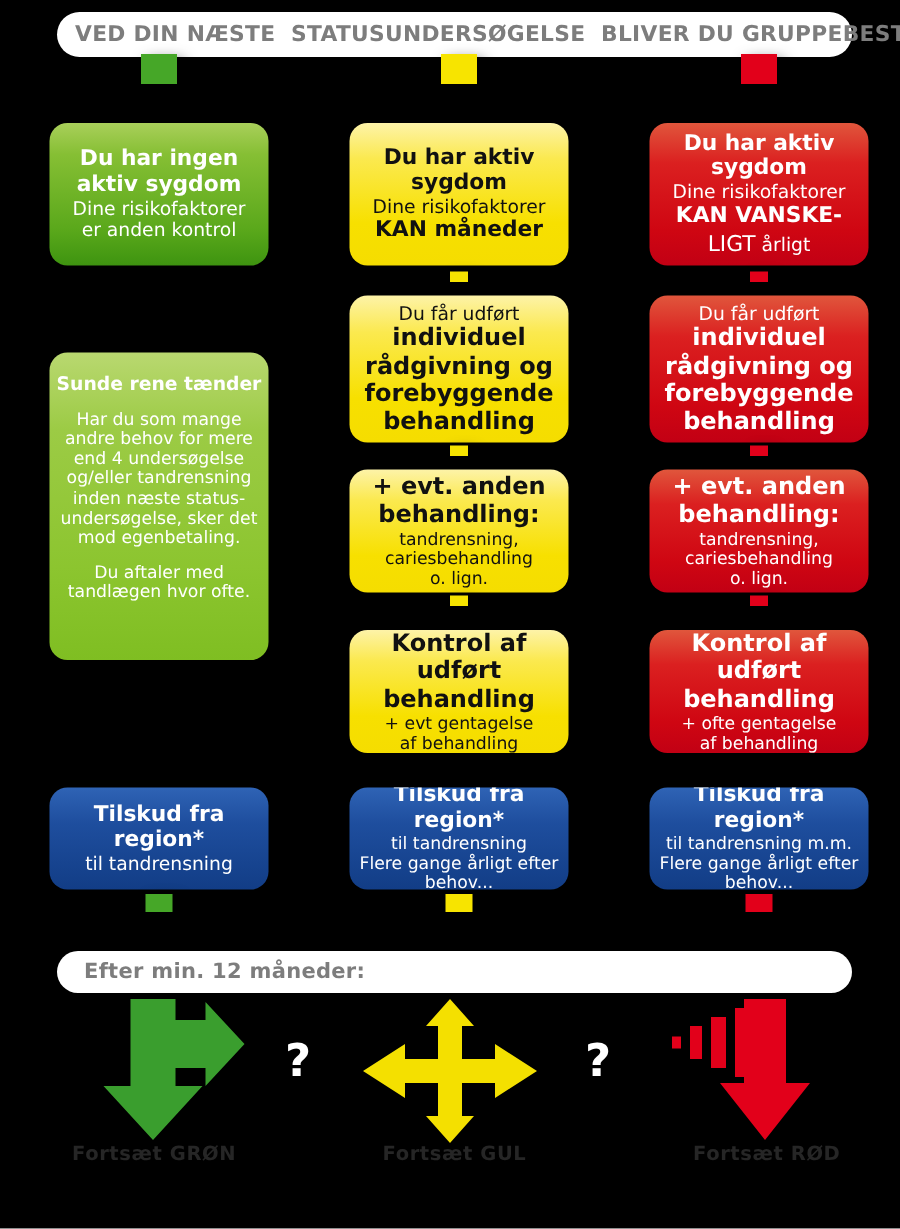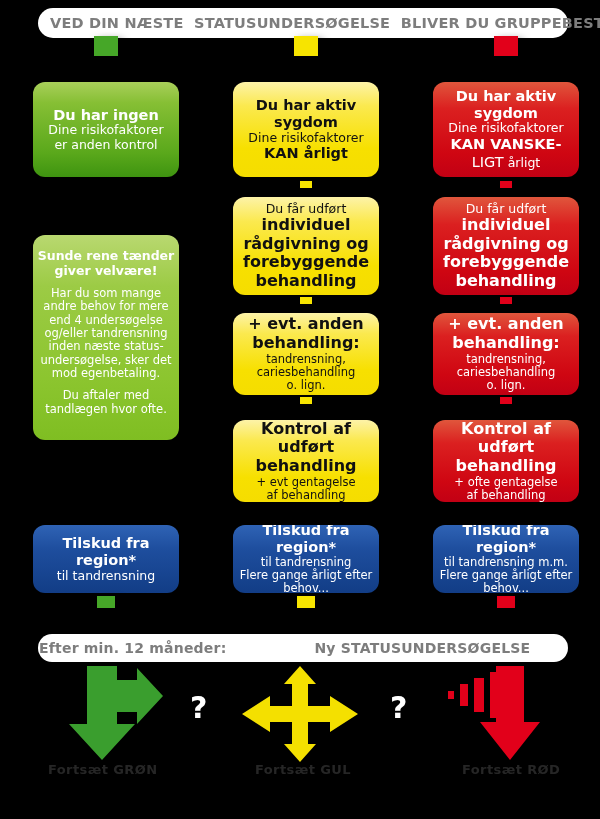--- a/index.html
+++ b/index.html
@@ -14,21 +14,21 @@
   }
   .pill .ptxt{
     color:#7d7d7d;font-weight:bold;letter-spacing:.2px;white-space:pre;
   }
 
   #header-bar{left:38px;top:8px;width:530px;height:30px;}
   #header-bar .ptxt{font-size:14.5px;padding-left:12px;}
 
   #restart-bar{left:38px;top:634px;width:530px;height:28px;}
   #restart-bar .ptxt{font-size:14px;}
-  #restart-bar .seg-a{padding-left:1px;}
+  #restart-bar .seg-a{padding-left:18px;}
   #restart-bar .seg-b{margin-left:88px;}
 
   
   .box{
     position:absolute;border-radius:12px;
     box-shadow:5px 6px 9px rgba(0,0,0,.75);
     display:flex;flex-direction:column;align-items:center;justify-content:center;
     text-align:center;line-height:1.16;overflow:hidden;
   }
   .box .ln{display:block;width:100%;}
@@ -91,44 +91,44 @@
       <span class="stem"></span>
       <span class="head"></span>
     </div>
   <div class="arrow big a-red" style="left:478px;top:36px;">
       <span class="stem"></span>
       <span class="head"></span>
     </div>
 
   <div class="box green col-g" style="top:82px;height:95px;">
     <span class="ln b t14">Du har ingen</span>
+    <span class="ln b t14">aktiv sygdom</span>
     <span class="ln t12">Dine risikofaktorer</span>
     <span class="ln t12">er anden kontrol</span>
   </div>
 
   <div class="box yellow col-y" style="top:82px;height:95px;">
     <span class="ln b t14">Du har aktiv</span>
     <span class="ln b t14">sygdom</span>
     <span class="ln t12">Dine risikofaktorer</span>
-    <span class="ln b t14">KAN årligt</span>
+    <span class="ln b t14">KAN måneder</span>
   </div>
 
   <div class="box red col-r" style="top:82px;height:95px;">
     <span class="ln b t14">Du har aktiv</span>
     <span class="ln b t14">sygdom</span>
     <span class="ln t12">Dine risikofaktorer</span>
     <span class="ln b t14">KAN VANSKE-</span>
     <span class="ln">
       <span class="b t14">LIGT</span><span class="t12"> årligt</span>
     </span>
   </div>
 
   <div class="box green-lt col-g" style="top:235px;height:205px;justify-content:flex-start;padding-top:14px;box-sizing:border-box;">
     <span class="ln b t12">Sunde rene tænder</span>
-    <span class="ln b t12">giver velvære!</span>
     <span class="gap"></span>
     <span class="ln t11">Har du som mange</span>
     <span class="ln t11">andre behov for mere</span>
     <span class="ln t11">end 4 undersøgelse</span>
     <span class="ln t11">og/eller tandrensning</span>
     <span class="ln t11">inden næste status-</span>
     <span class="ln t11">undersøgelse, sker det</span>
     <span class="ln t11">mod egenbetaling.</span>
     <span class="gap"></span>
     <span class="ln t11">Du aftaler med</span>
@@ -242,21 +242,20 @@
       <span class="stem"></span>
       <span class="head"></span>
     </div>
   <div class="arrow mid a-red" style="left:484px;top:596px;">
       <span class="stem"></span>
       <span class="head"></span>
     </div>
 
   <div class="pill" id="restart-bar">
     <span class="ptxt seg-a">Efter min. 12 måneder:</span>
-    <span class="ptxt seg-b">Ny STATUSUNDERSØGELSE</span>
   </div>
 
   <div class="glyph" style="left:45px;top:666px;">
     <svg viewBox="0 0 120 96" width="120" height="96" aria-hidden="true">
       <g fill="#3a9e2e">
         <polygon points="42,0 72,0 72,58 90,58 57,94 24,58 42,58"></polygon>
         <polygon points="60,14 92,14 92,2 118,30 92,58 92,46 60,46"></polygon>
       </g>
     </svg>
   </div>

